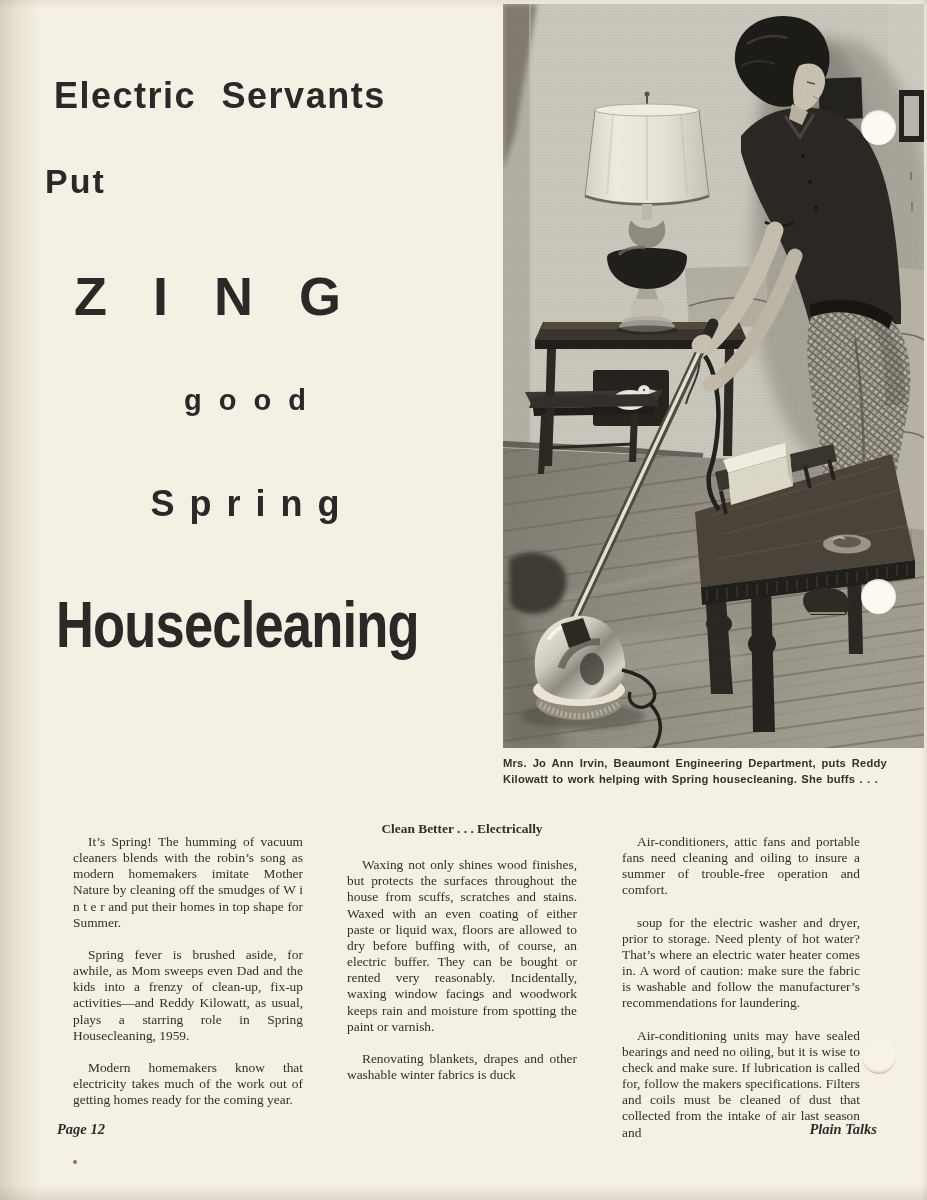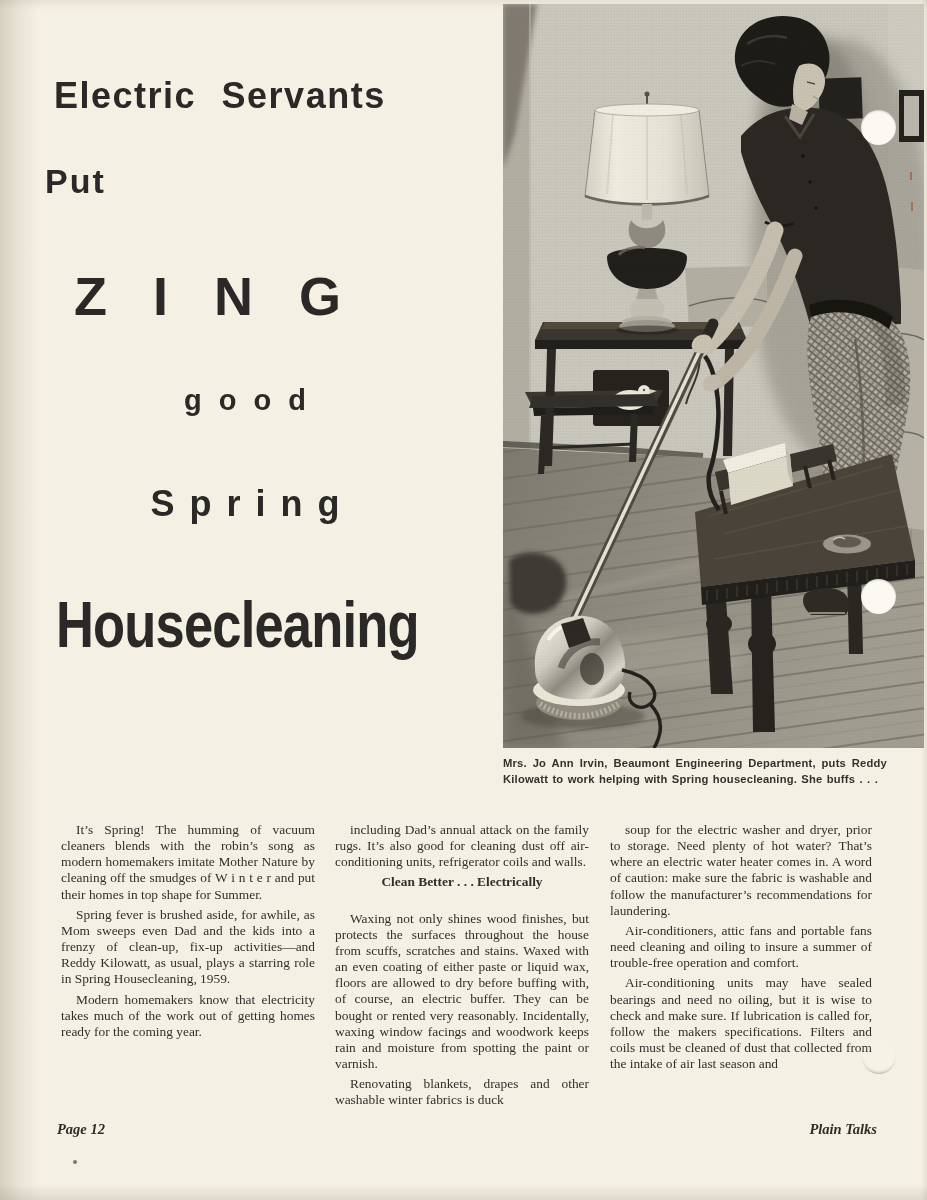--- a/index.html
+++ b/index.html
@@ -39,21 +39,21 @@
   .hole-3{left:862px;top:1040px;width:34px;height:34px;background:#f6f2e5;box-shadow:inset 0 -3px 3px -2px rgba(100,88,64,.45);}
 
   
   .caption{position:absolute;left:503px;top:756px;width:384px;
     font-family:"Liberation Sans",sans-serif;font-weight:bold;font-size:11.2px;line-height:15.5px;
     color:#33312c;text-align:justify;letter-spacing:.2px;word-spacing:1px;}
 
   
   .col{position:absolute;top:818px;width:262px;font-size:13.4px;line-height:16.15px;
     text-align:justify;color:#312f2b;}
-  .col p{margin:4px;text-indent:15px;}
+  .col p{margin:16px;text-indent:15px;}
   .col .subhead{text-align:center;font-weight:bold;text-indent:0;margin:3px 0 20px 0;}
   .col-1{left:57px;}
   .col-2{left:331px;}
   .col-3{left:606px;width:270px;}
 
   
   .footer{position:absolute;top:1121px;font-family:"Liberation Serif",serif;
     font-weight:bold;font-style:italic;font-size:14.5px;color:#2e2c28;}
   .footer-left{left:57px;}
   .footer-right{right:50px;}
@@ -298,26 +298,25 @@
 
 <div class="caption">Mrs. Jo Ann Irvin, Beaumont Engineering Department, puts Reddy Kilowatt to work helping with Spring housecleaning.  She buffs . . .</div>
 
 <div class="col col-1">
   <p>It’s Spring!  The humming of vacuum cleaners blends with the robin’s song as modern homemakers imitate Mother Nature by cleaning off the smudges of W i n t e r and put their homes in top shape for Summer.</p>
   <p>Spring fever is brushed aside, for awhile, as Mom sweeps even Dad and the kids into a frenzy of clean-up, fix-up activities—and Reddy Kilowatt, as usual, plays a starring role in Spring Housecleaning, 1959.</p>
   <p>Modern homemakers know that electricity takes much of the work out of getting homes ready for the coming year.</p>
 </div>
 
 <div class="col col-2">
-  <p>including Dad’s annual attack on the family rugs.  It’s also good for cleaning dust off air-conditioning units, refrigerator coils and walls.</p>
   <p class="subhead">Clean Better . . . Electrically</p>
   <p>Waxing not only shines wood finishes, but protects the surfaces throughout the house from scuffs, scratches and stains.  Waxed with an even coating of either paste or liquid wax, floors are allowed to dry before buffing with, of course, an electric buffer.  They can be bought or rented very reasonably. Incidentally, waxing window facings and woodwork keeps rain and moisture from spotting the paint or varnish.</p>
   <p>Renovating blankets, drapes and other washable winter fabrics is duck</p>
 </div>
 
 <div class="col col-3">
+  <p>Air-conditioners, attic fans and portable fans need cleaning and oiling to insure a summer of trouble-free operation and comfort.</p>
   <p>soup for the electric washer and dryer, prior to storage.  Need plenty of hot water?  That’s where an electric water heater comes in.  A word of caution: make sure the fabric is washable and follow the manufacturer’s recommendations for laundering.</p>
-  <p>Air-conditioners, attic fans and portable fans need cleaning and oiling to insure a summer of trouble-free operation and comfort.</p>
   <p>Air-conditioning units may have sealed bearings and need no oiling, but it is wise to check and make sure.  If lubrication is called for, follow the makers specifications.  Filters and coils must be cleaned of dust that collected from the intake of air last season and</p>
 </div>
 
 <div class="footer footer-left">Page 12</div>
 <div class="footer footer-right">Plain Talks</div>
 
 </body></html>

